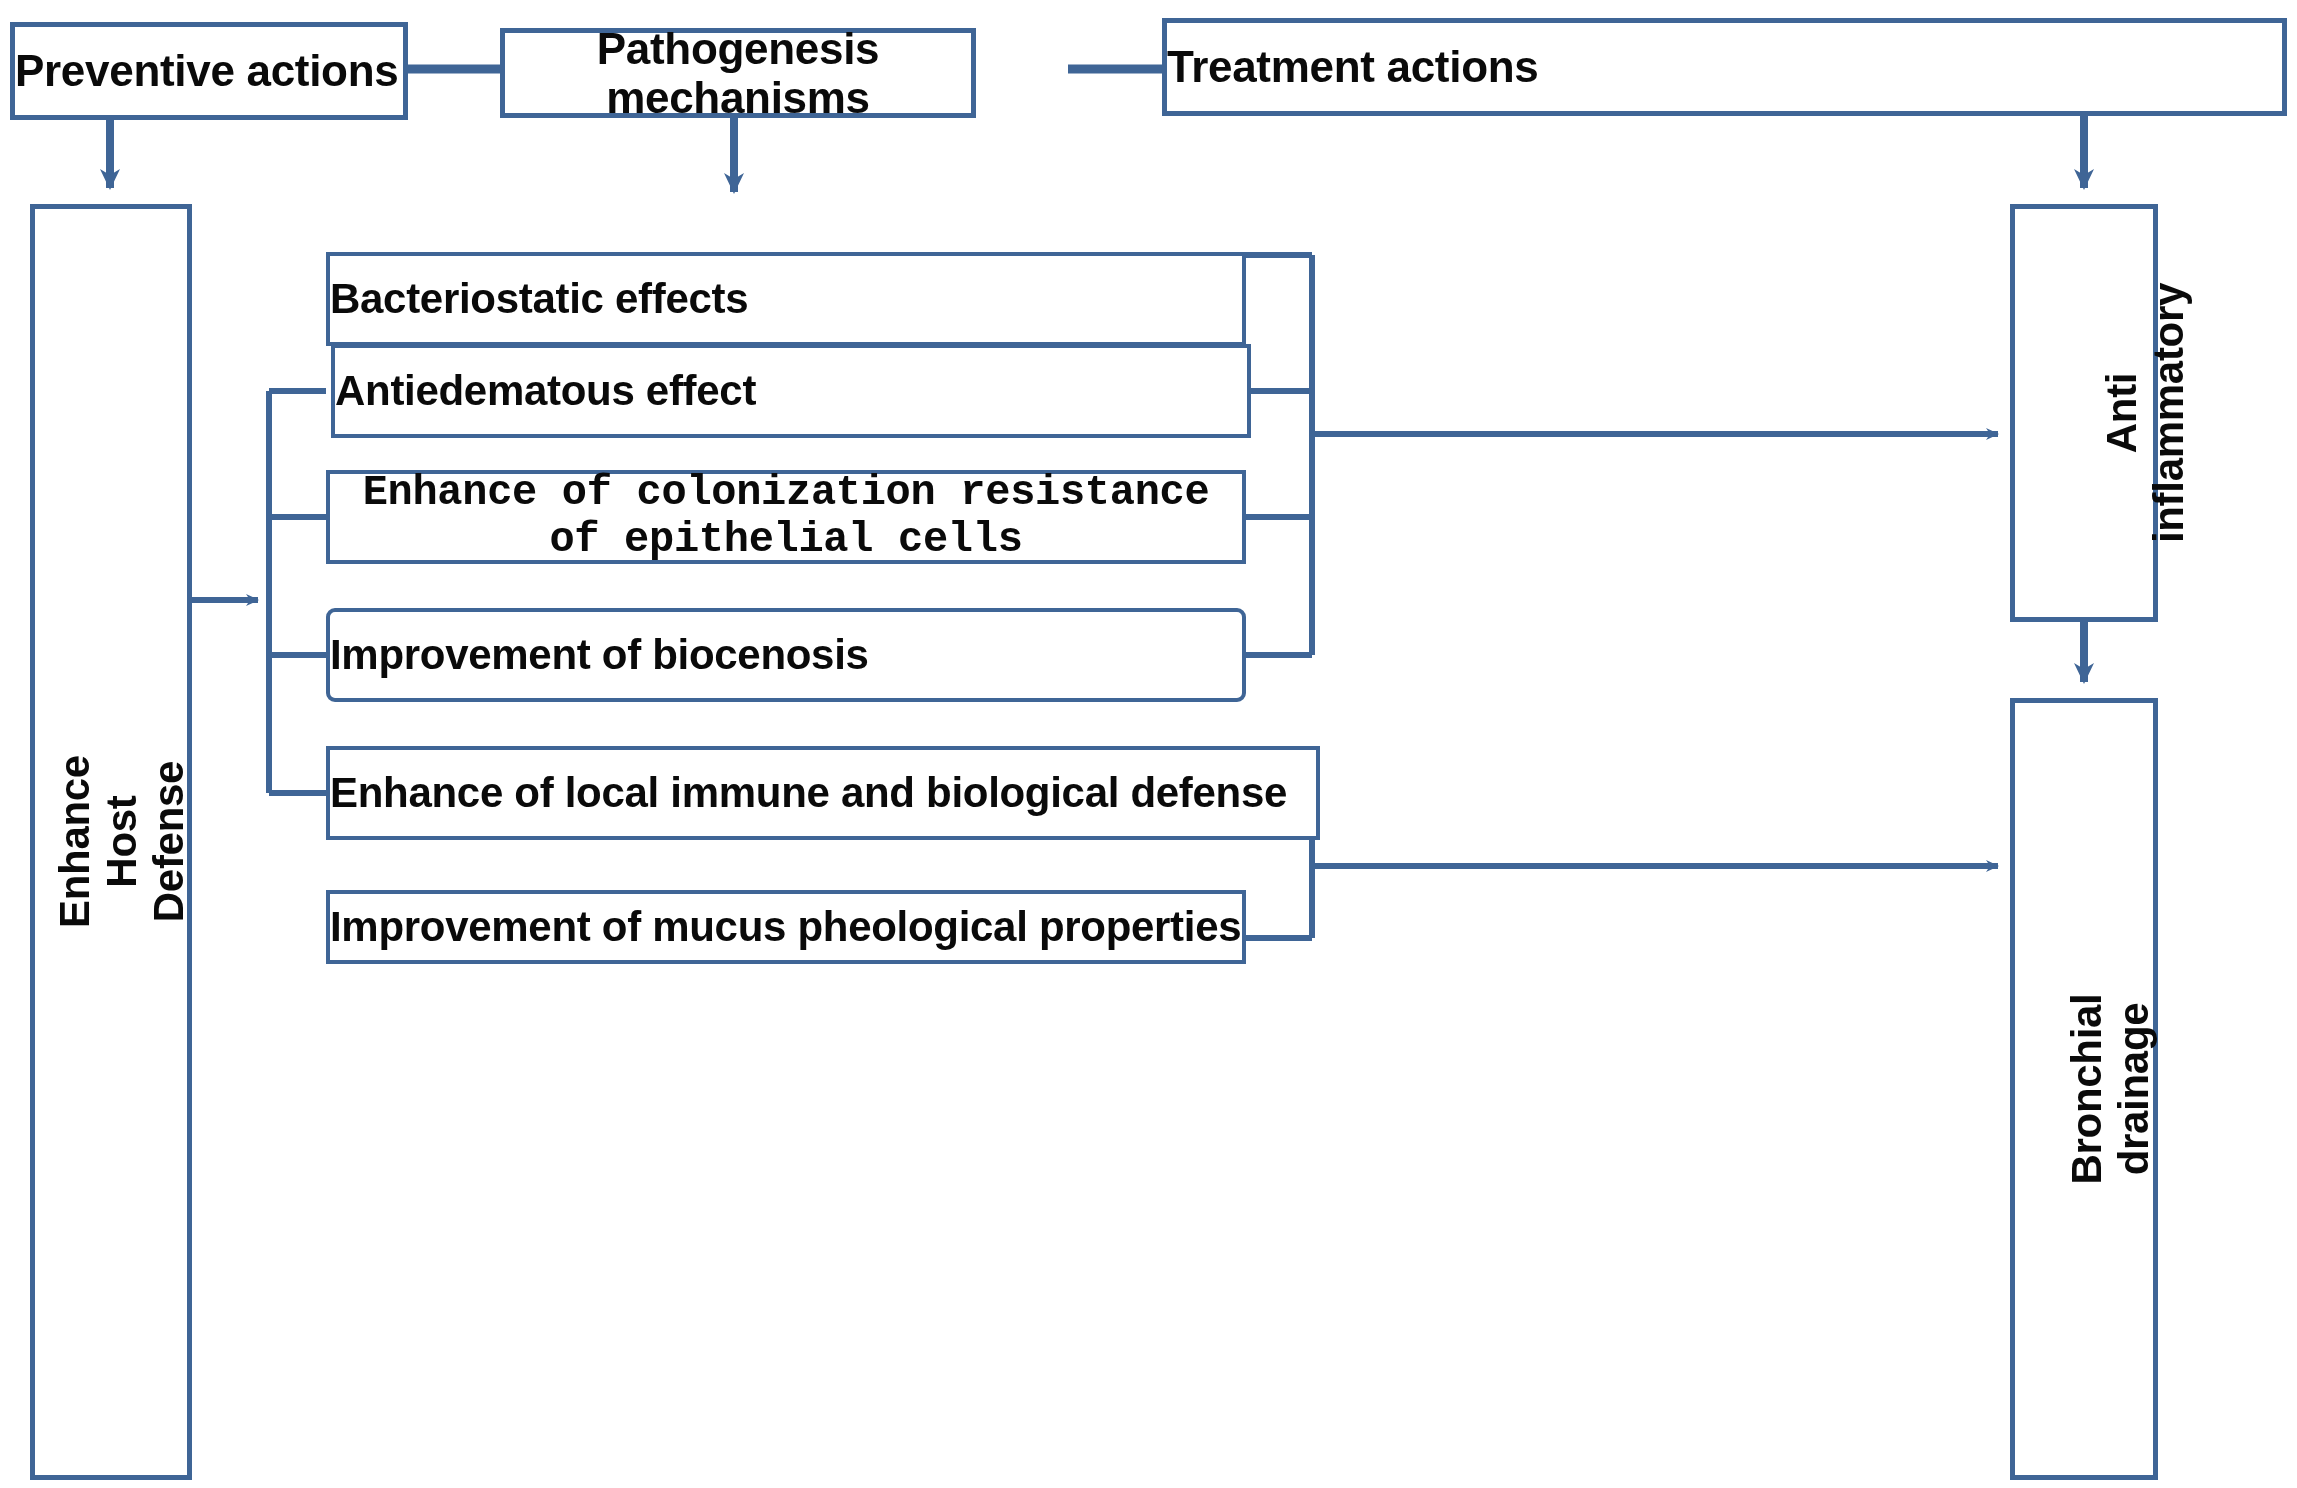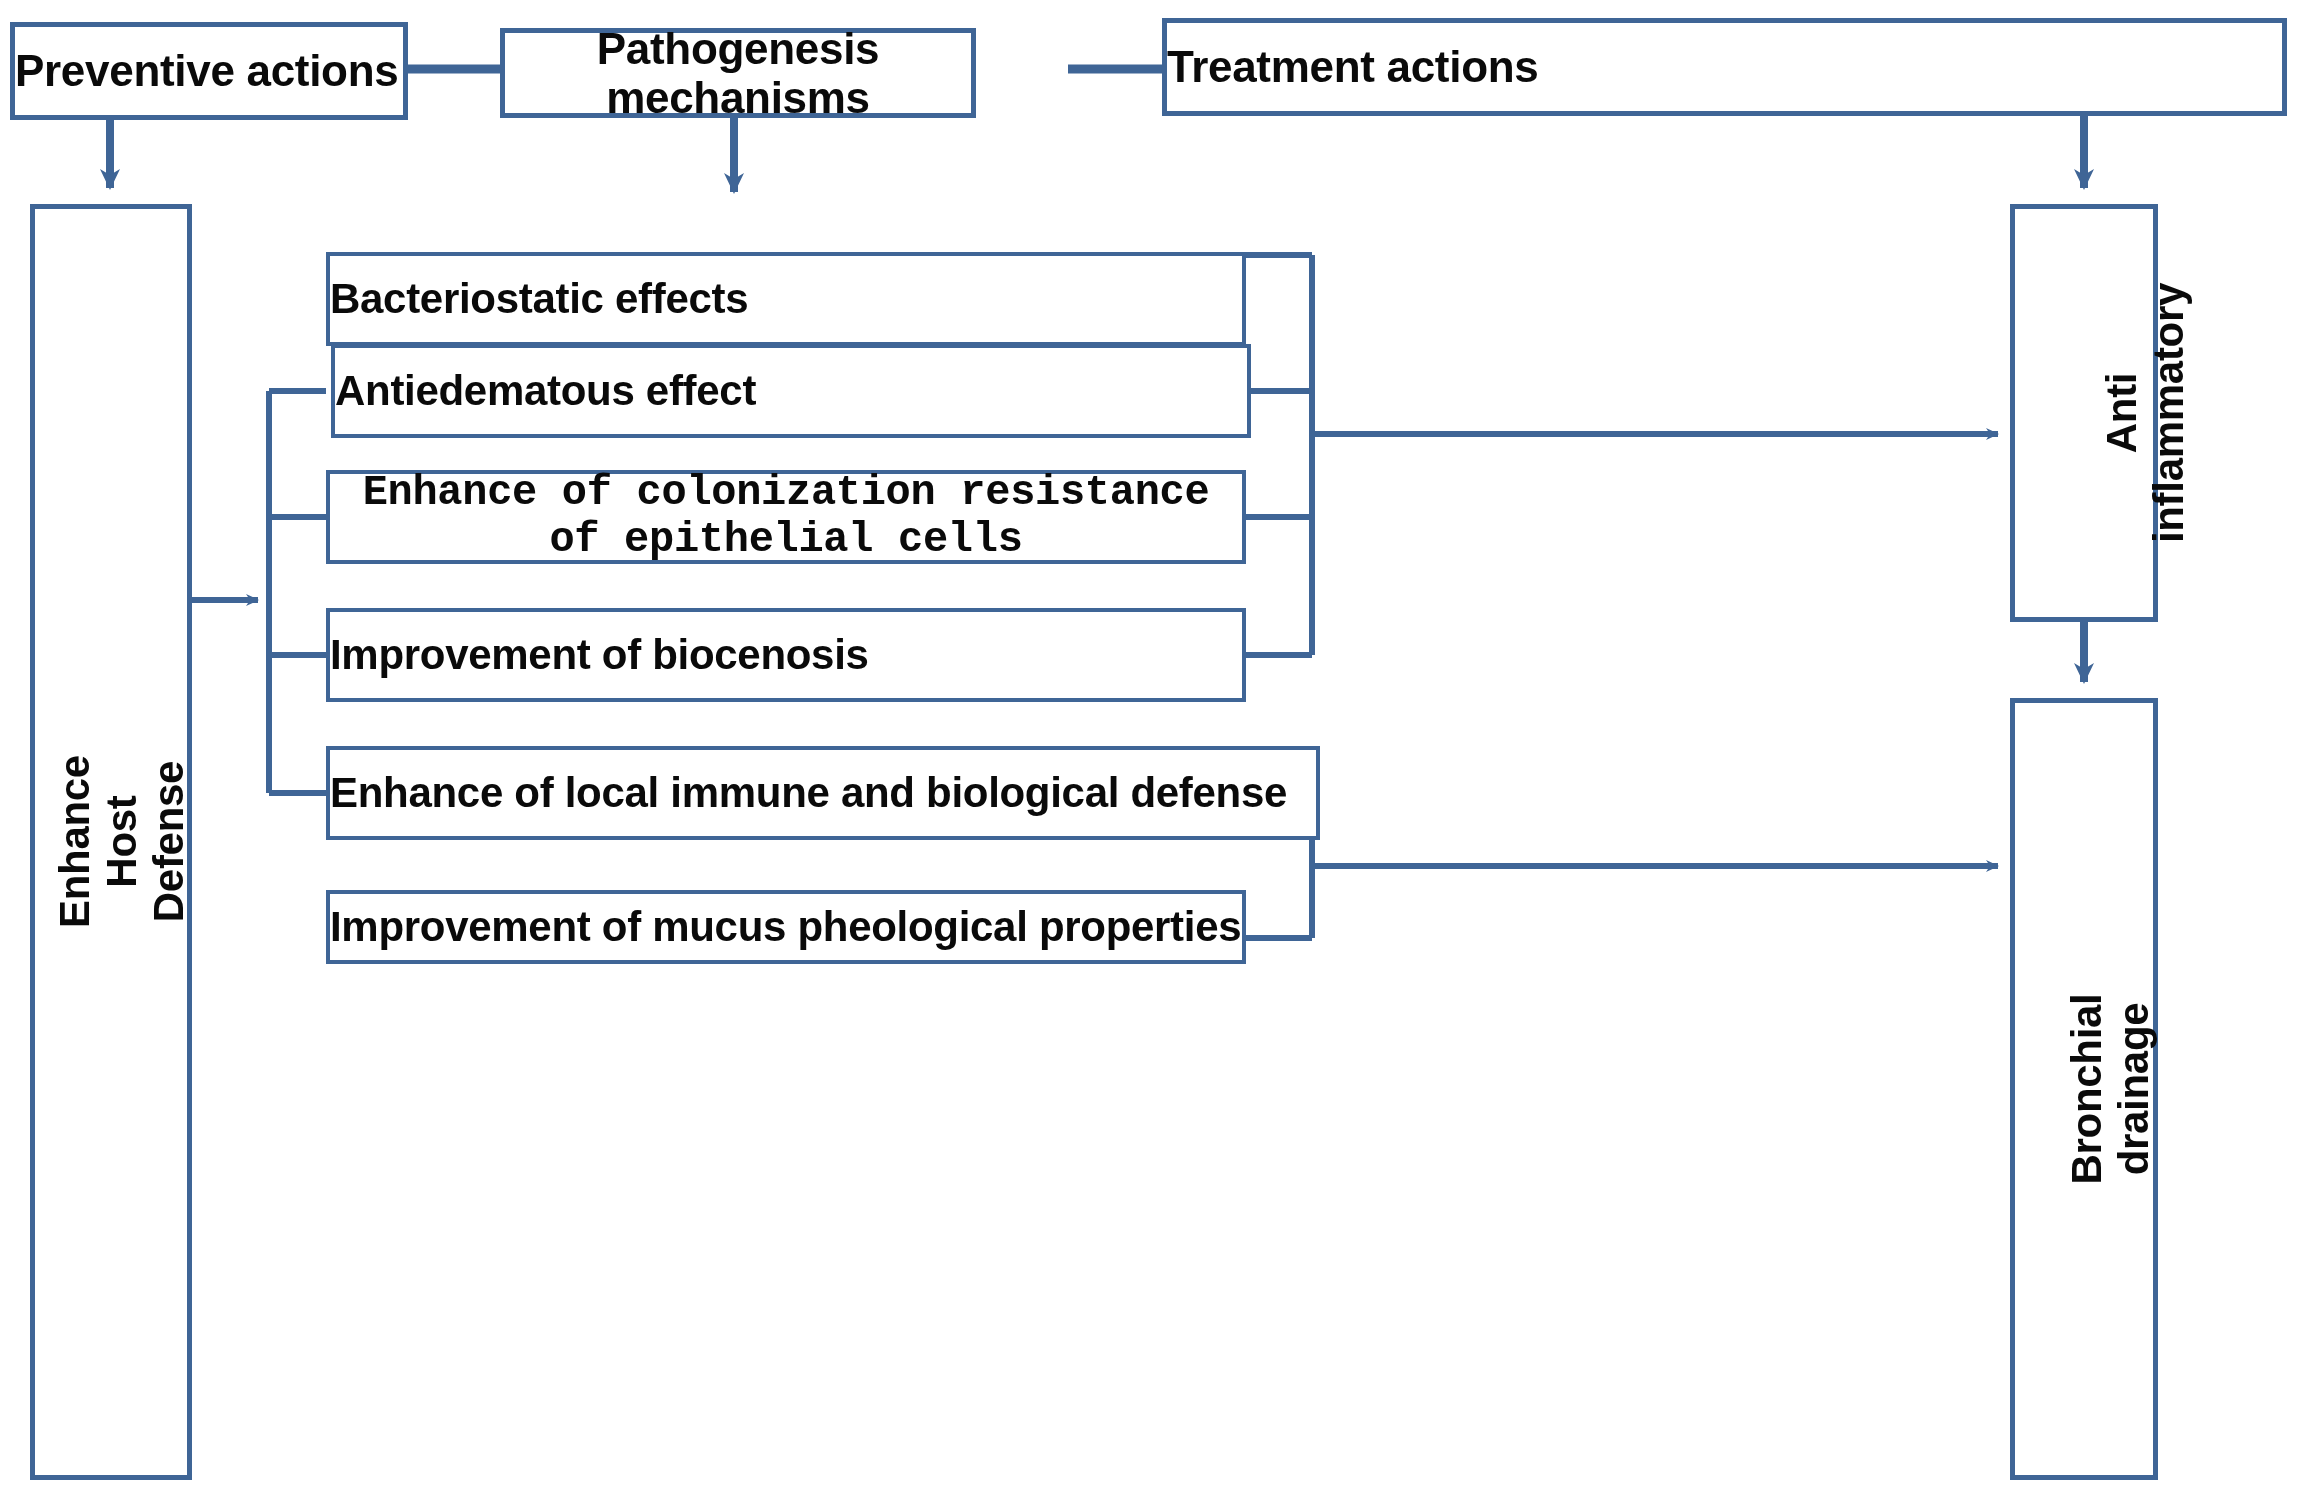--- a/index.html
+++ b/index.html
@@ -58,21 +58,21 @@
   #box-treatment    { left:1162px; top:18px;   width:380px;  height:98px;
                       
                       width:1125px; }
   #box-host         { left:30px;   top:204px;  width:162px;  height:1276px; }
   #box-anti         { left:2010px; top:204px;  width:148px;  height:418px; }
   #box-bronchial    { left:2010px; top:698px;  width:148px;  height:782px; }
 
   #box-bacteriostatic { left:326px; top:208px;  width:920px; height:94px;margin-top:44px; }
   #box-antiedema      { left:331px; top:344px;  width:920px; height:94px; }
   #box-colonization   { left:326px; top:470px;  width:920px; height:94px;font-family:Liberation Mono, monospace; }
-  #box-biocenosis     { left:326px; top:608px;  width:920px; height:94px; }
+  #box-biocenosis     { left:326px; top:608px;  width:920px; height:94px;border-radius:9px; }
   #box-localimmune    { left:326px; top:746px;  width:994px; height:94px; }
   #box-mucus          { left:326px; top:890px;  width:920px; height:74px; }
 </style>
 </head>
 <body>
 
 <div id="stage">
 
   <svg id="wires" viewBox="0 0 2297 1488" width="2297" height="1488" xmlns="http://www.w3.org/2000/svg">
     <defs>

